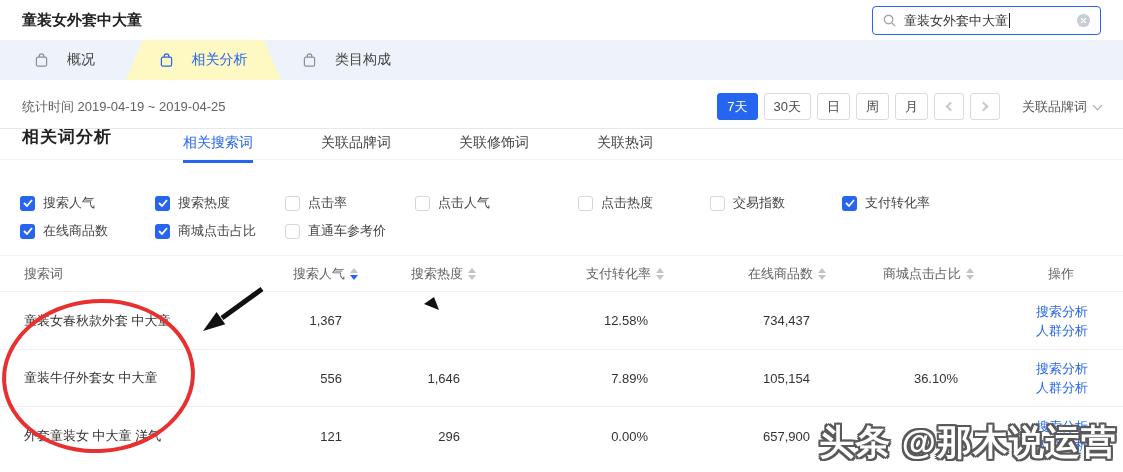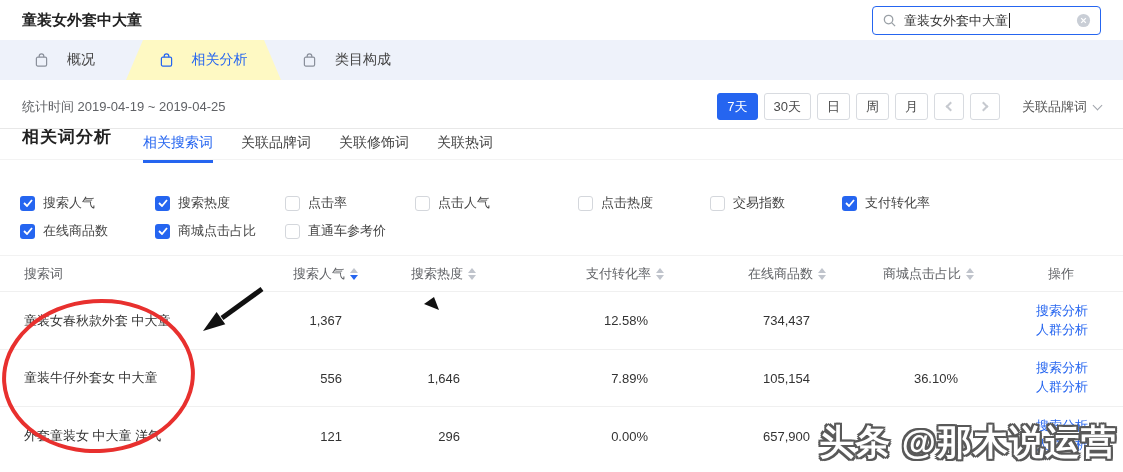--- a/index.html
+++ b/index.html
@@ -47,21 +47,21 @@
   .line.l1 { top:128px; }
   .line.l2 { top:159px; background:#f3f3f3; }
   .line.l3 { top:255px; background:#f2f2f2; }
   .line.l4 { top:291px; background:#f0f0f0; }
   .line.l5 { top:349px; background:#f0f0f0; }
   .line.l6 { top:406px; background:#f0f0f0; }
   
   .sec-wrap { position:absolute; left:22px; top:129px; height:24px; overflow:hidden; }
   .sec-title { font-size:17px; font-weight:bold; color:#222; margin-top:-4px; letter-spacing:1px; }
   .subtabs { position:absolute; left:143px; top:134px; display:flex; gap:28px; font-size:14px; color:#444; }
-  .subtab { position:relative; cursor:pointer; padding-bottom:14px; }
+  .subtab { position:relative; cursor:pointer; padding-bottom:14px;margin-left:40px; }
   .subtab.active { color:#2565f0; }
   .subtab.active::after { content:""; position:absolute; left:0; right:0; bottom:3px; height:3px; background:#2565f0; }
   
   .filters { position:absolute; left:0; right:0; }
   .f1 { top:195px; } .f2 { top:223px; }
   .fitem { position:absolute; display:flex; align-items:center; gap:8px; height:16px; }
   .cb { width:15px; height:15px; border-radius:3px; display:flex; align-items:center; justify-content:center; }
   .cb.checked { background:#2565f0; }
   .cb.unchecked { background:#fff; border:1px solid #d4d7dc; }
   .flabel { font-size:13px; color:#444; }
@@ -76,21 +76,21 @@
   .c3 { left:356px; width:104px; justify-content:flex-end; }
   .c4 { left:544px; width:104px; justify-content:flex-end; }
   .c5 { left:706px; width:104px; justify-content:flex-end; }
   .c6 { left:854px; width:104px; justify-content:flex-end; }
   .c7 { left:1036px; width:64px; }
   .th.c2,.th.c3,.th.c4,.th.c5,.th.c6 { width:120px; }
   .sorter { display:inline-flex; flex-direction:column; margin-left:5px; gap:2px; }
   .sorter .up   { width:0; height:0; border-left:4px solid transparent; border-right:4px solid transparent; border-bottom:5px solid #c0c4cc; }
   .sorter .down { width:0; height:0; border-left:4px solid transparent; border-right:4px solid transparent; border-top:5px solid #c0c4cc; }
   .sorter .down.on { border-top-color:#2565f0; }
-  .oplinks { display:flex; flex-direction:column; line-height:19px;font-family:Liberation Mono, monospace; }
+  .oplinks { display:flex; flex-direction:column; line-height:19px; }
   .oplink { color:#2565f0; font-size:13px; cursor:pointer; }
   
   .red-ellipse { position:absolute; left:2px; top:299px; width:193px; height:154px;
     border:4px solid #e8302e; border-radius:50%; transform:rotate(-4deg); pointer-events:none; }
   .anno-svg { position:absolute; inset:0; pointer-events:none; }
   .watermark { position:absolute; right:6px; bottom:6px; font-size:35px; font-weight:bold; letter-spacing:1px;
     color:#fff; pointer-events:none; white-space:nowrap;
     text-shadow:-2px -2px 0 #595959, 2px -2px 0 #595959, -2px 2px 0 #595959, 2px 2px 0 #595959,
                 -2px 0 0 #595959, 2px 0 0 #595959, 0 -2px 0 #595959, 0 2px 0 #595959; }
 </style>

